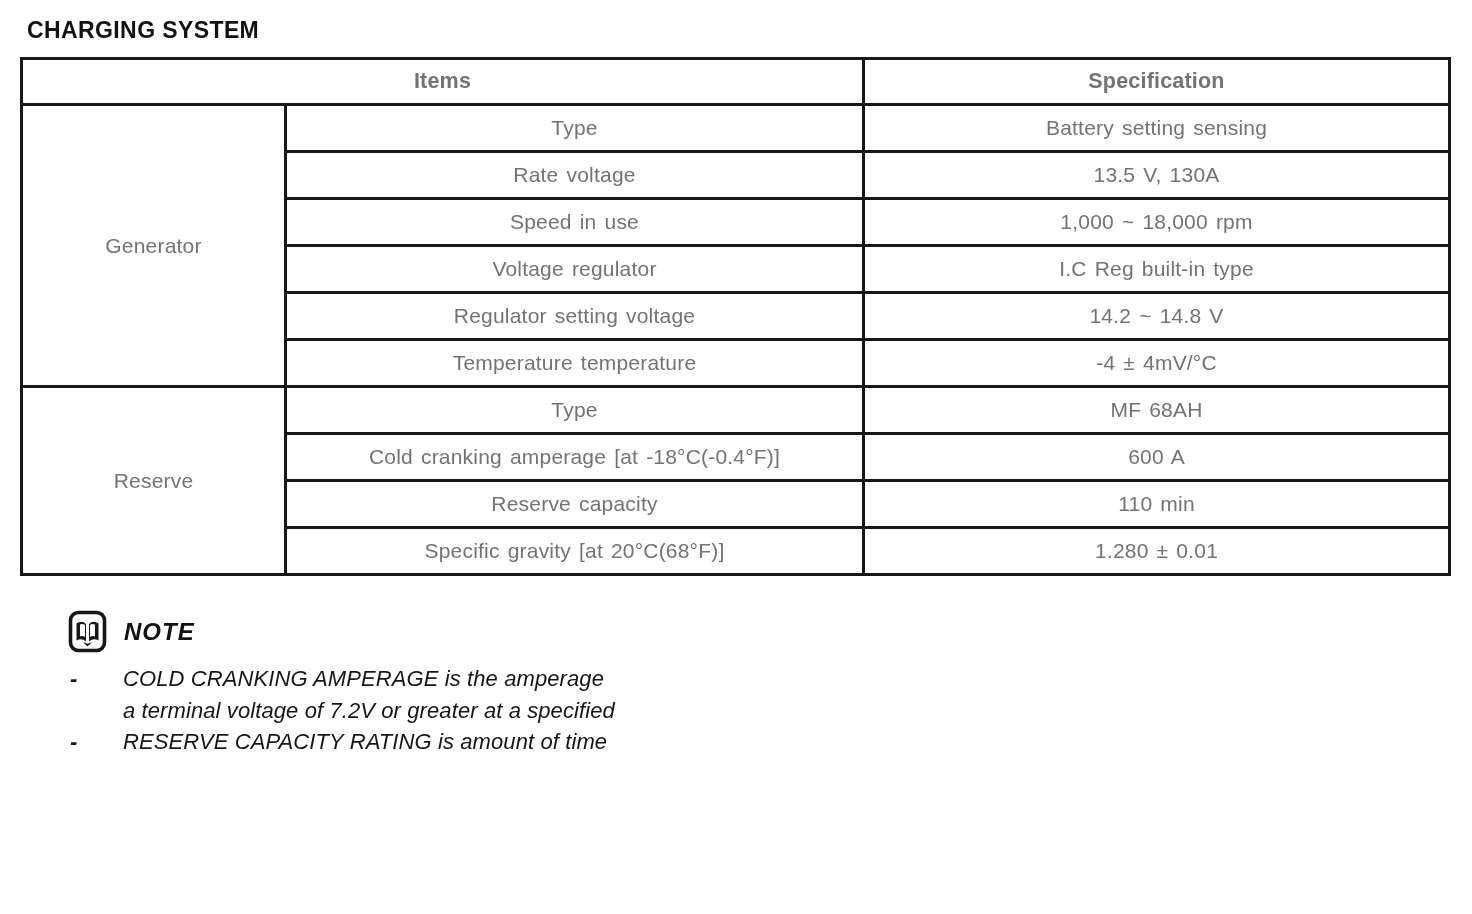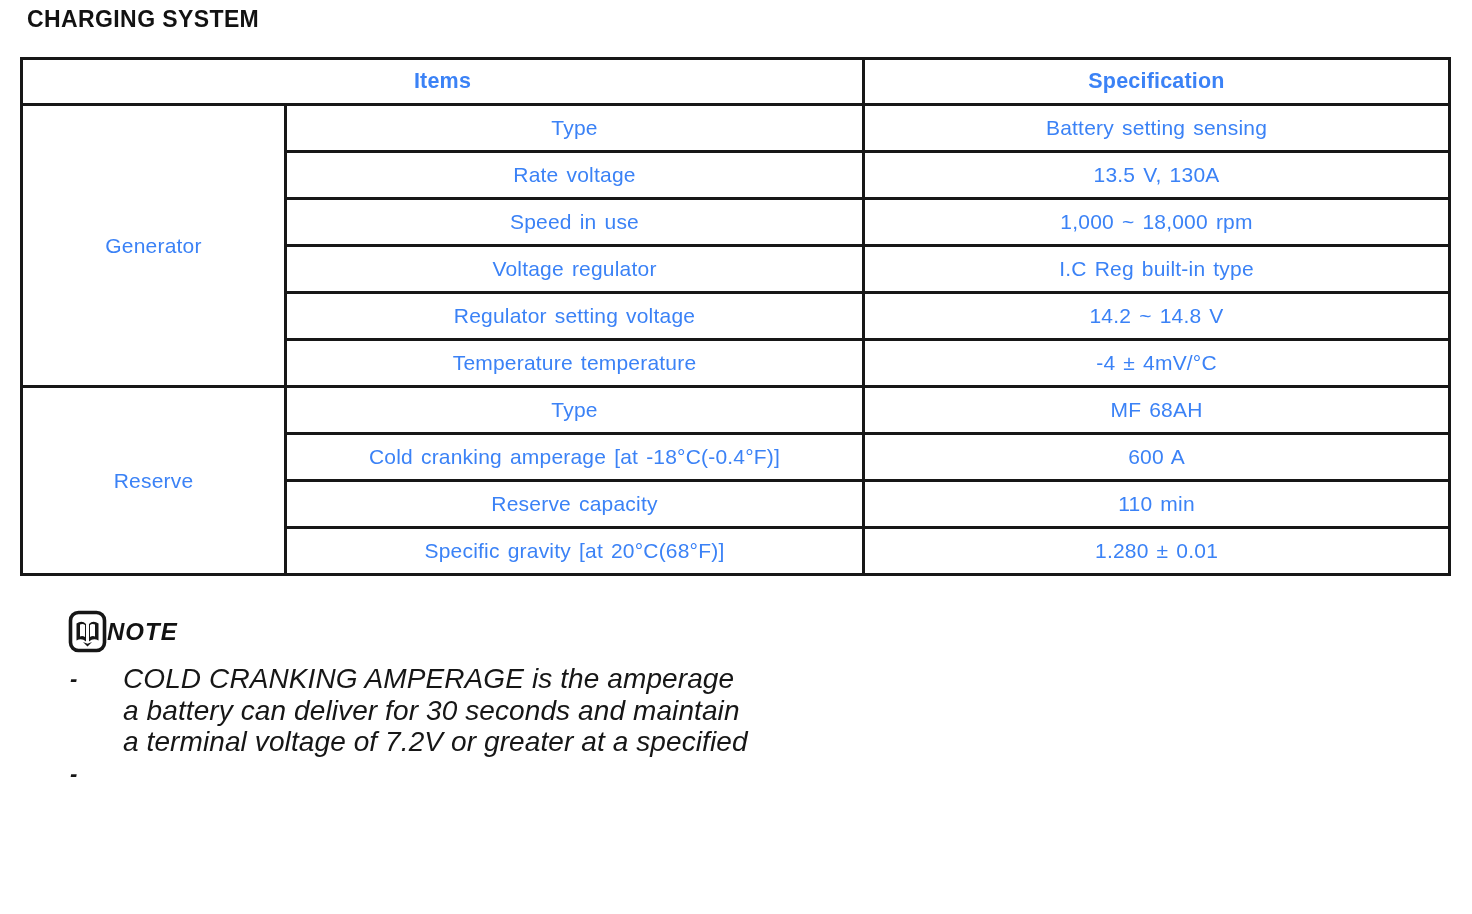--- a/index.html
+++ b/index.html
@@ -5,64 +5,65 @@
   * { margin:0; padding:0; box-sizing:border-box; }
   html,body { background:#ffffff; }
   body {
     position:relative;
     width:1472px; height:914px;
     font-family:"Liberation Sans", sans-serif;
     color:#141414;
     overflow:hidden;
   }
   .page-title {
-    position:absolute; left:27px; top:6px;
+    position:absolute; left:27px; top:17px;
     font-size:23px; font-weight:bold; letter-spacing:0.4px;
     color:#121212;
   }
   table.spec-table {
     position:absolute; left:20px; top:57px;
     width:1428px;
     border-collapse:collapse; table-layout:fixed;
   }
   table.spec-table col.c-group { width:264px; }
   table.spec-table col.c-item  { width:578px; }
   table.spec-table col.c-spec  { width:586px; }
   table.spec-table th, table.spec-table td {
     border:3px solid #171717;
     text-align:center; vertical-align:middle;
     font-size:21px; font-weight:normal;
     height:47px; padding:0 6px;
-    color:#3b82f6;
+    color:#737373;
     letter-spacing:0.2px;
     word-spacing:2px;
   }
   table.spec-table th {
     font-weight:bold; height:46px; font-size:21.5px;
   }
   .note-header {
     position:absolute; left:68px; top:610px;
     display:flex; align-items:center;
   }
   .note-icon { display:block; }
   .note-label {
+    margin-left:17px;
     font-size:24px; font-weight:bold; font-style:italic;
     letter-spacing:1px; color:#121212;
   }
   .note-list { position:absolute; left:68px; top:663px; width:660px; }
   .note-item { display:flex; align-items:flex-start; }
   .note-dash {
     width:55px; flex:0 0 55px;
     font-size:22px; font-weight:bold; font-style:italic;
     line-height:31.5px; padding-left:2px;
     color:#161616;
   }
   .note-lines { flex:1; }
   .note-line {
-    font-size:28px; font-style:italic;
+    font-size:22px; font-style:italic;
     line-height:31.5px; color:#161616;
     letter-spacing:0.1px;
     white-space:nowrap;
   }
 </style>
 </head>
 <body>
 
 <div class="page-title">CHARGING SYSTEM</div>
 
@@ -134,22 +135,22 @@
     <path d="M15 32 L19.5 36.5 L24 32 L19.5 33.8 Z" fill="#161616"></path>
   </svg>
   <span class="note-label">NOTE</span>
 </div>
 
 <div class="note-list">
   <div class="note-item">
     <span class="note-dash">-</span>
     <span class="note-lines">
       <span class="note-line" style="display:block">COLD CRANKING AMPERAGE is the amperage</span>
-      <span class="note-line" style="display:block">a battery can deliver for 30 seconds and maintain</span>
       <span class="note-line" style="display:block">a terminal voltage of 7.2V or greater at a specified</span>
     </span>
   </div>
   <div class="note-item">
     <span class="note-dash">-</span>
     <span class="note-lines">
+      <span class="note-line" style="display:block">RESERVE CAPACITY RATING is amount of time</span>
     </span>
   </div>
 </div>
 
 </body></html>

